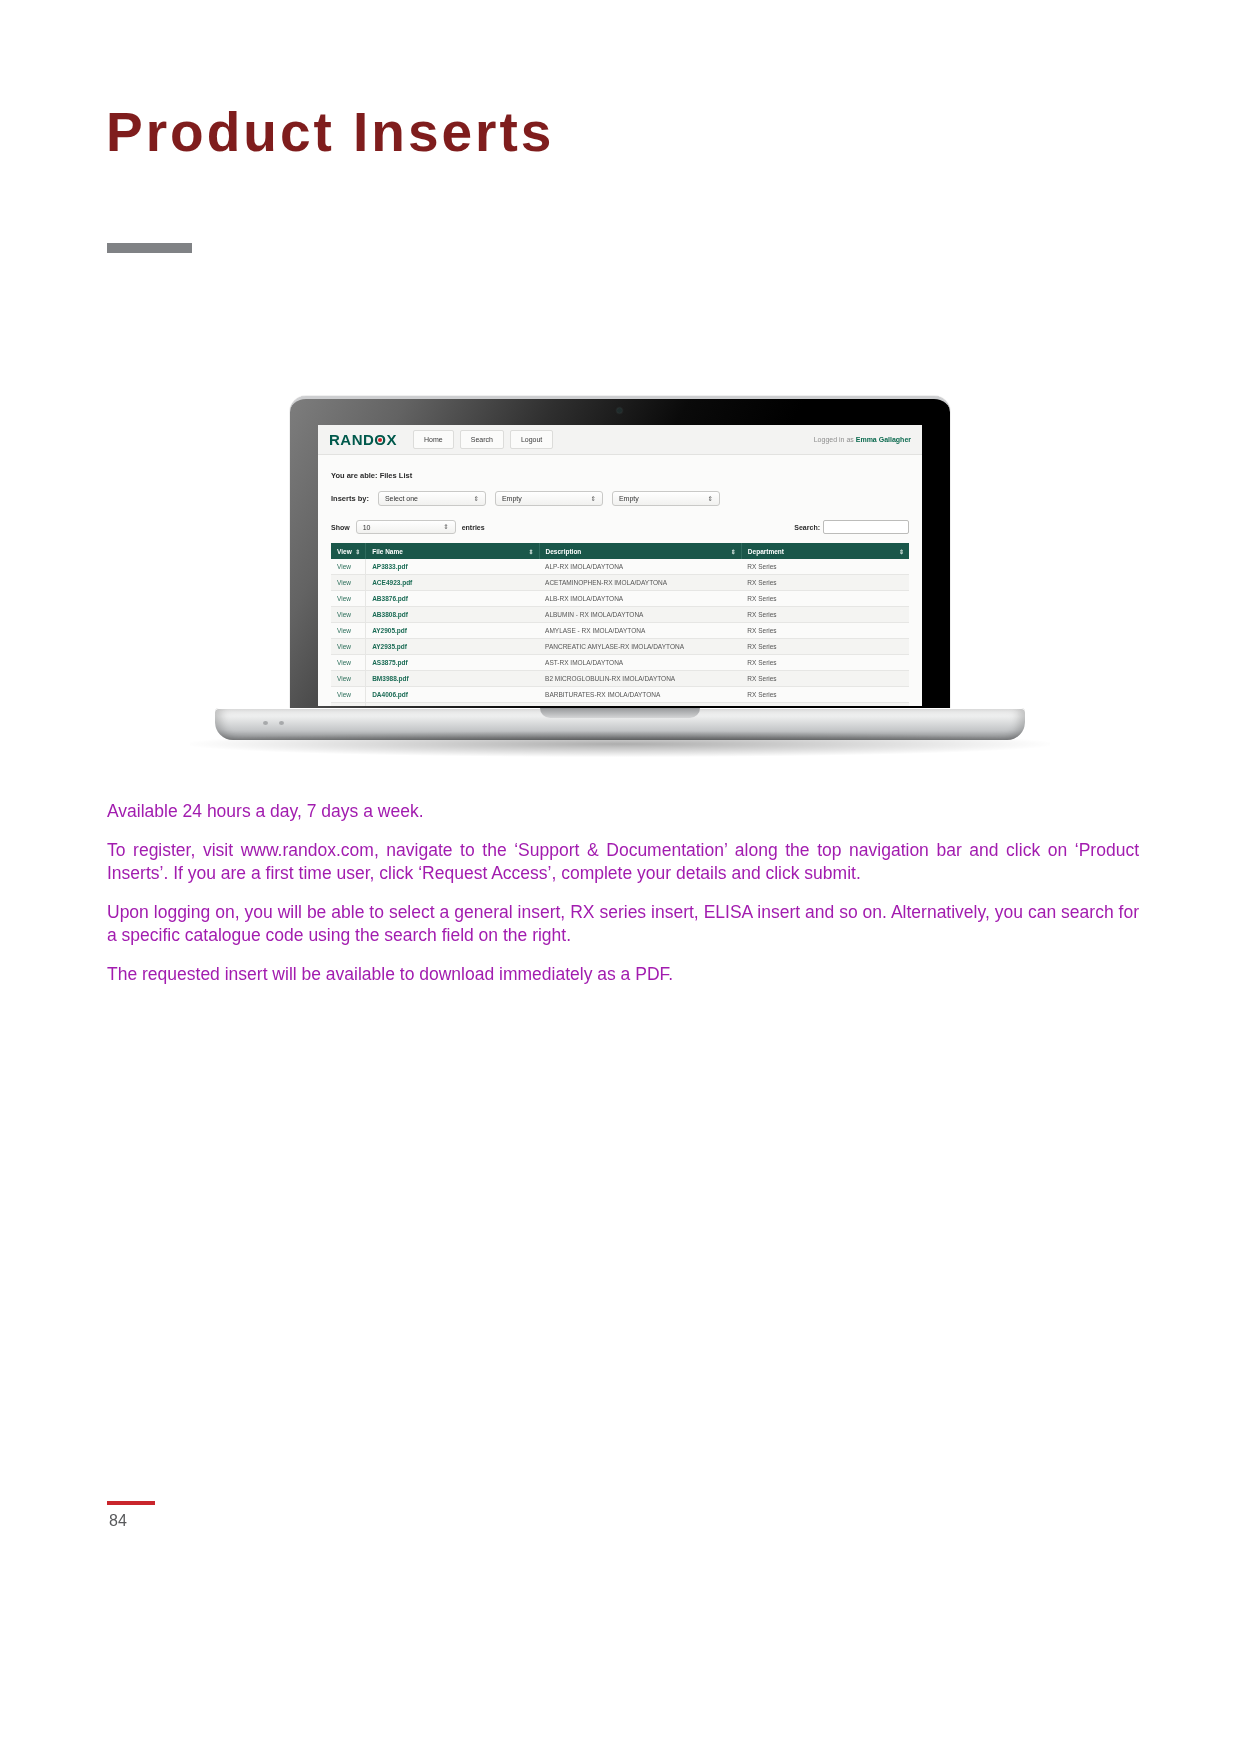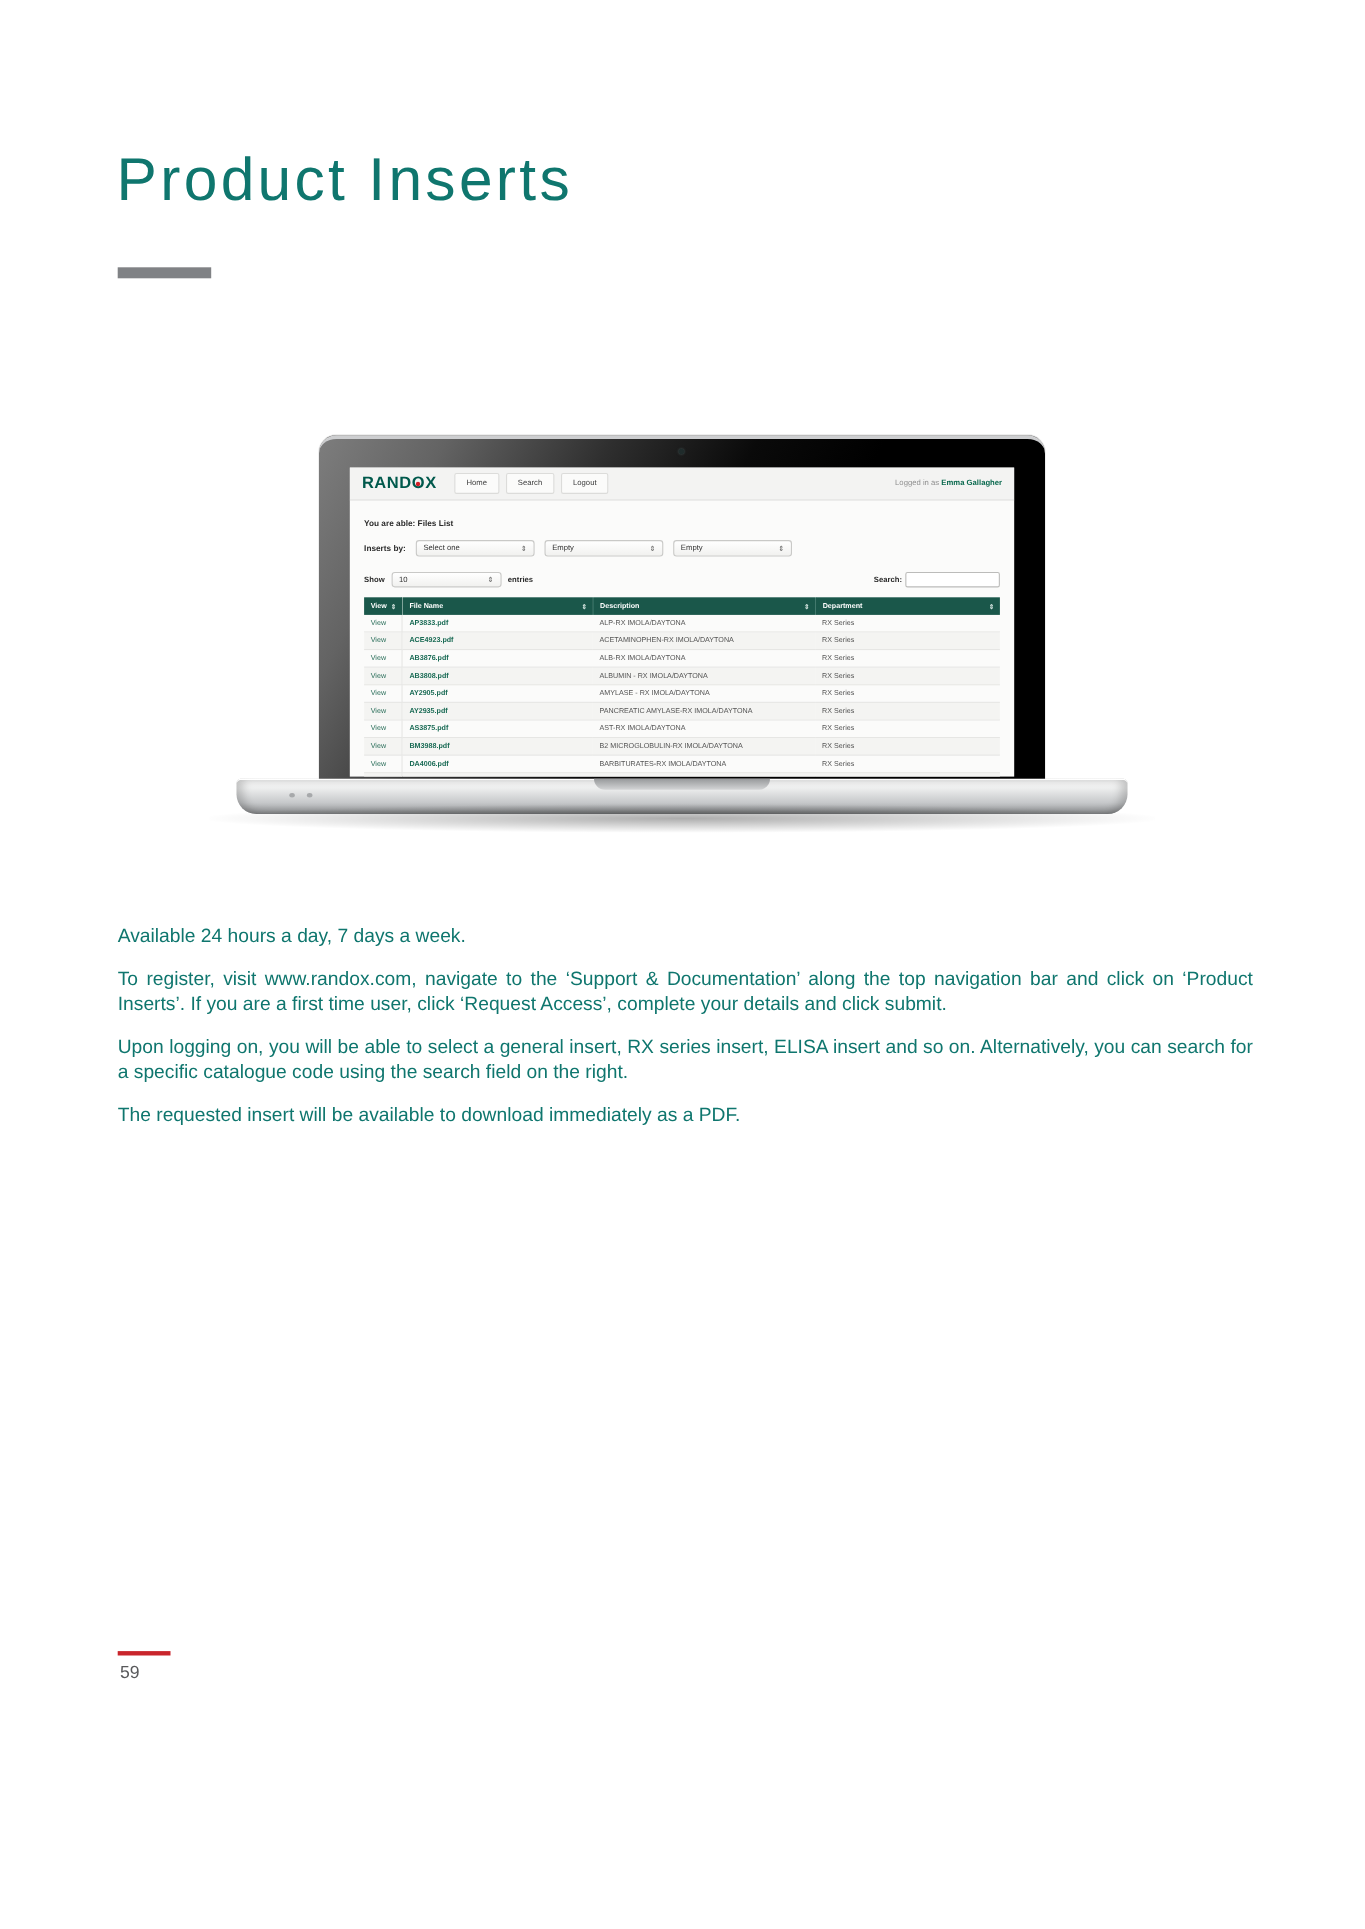--- a/index.html
+++ b/index.html
@@ -5,30 +5,30 @@
   * { margin:0; padding:0; box-sizing:border-box; }
   html,body { background:#ffffff; }
   .page {
     position:relative; width:1241px; height:1754px; margin:0 auto;
     background:#ffffff; overflow:hidden;
     font-family:"Liberation Sans", sans-serif;
   }
 
   
   .doc-title {
-    position:absolute; left:106px; top:131px;
-    font-size:55px; font-weight:400; color:#0f766e; letter-spacing:3px;
+    position:absolute; left:106px; top:100px;
+    font-size:55px; font-weight:700; color:#7f1d1d; letter-spacing:3px;
   }
   .title-rule {
     position:absolute; left:107px; top:243px; width:85px; height:10px;
     background:#808285;
   }
   .body-copy {
-    position:absolute; left:107px; top:839px; width:1032px;
-    color:#0f766e; font-size:17.5px; line-height:1.28; text-align:justify;
+    position:absolute; left:107px; top:800px; width:1032px;
+    color:#a21caf; font-size:17.5px; line-height:1.28; text-align:justify;
   }
   .body-copy p { margin-bottom:17px; }
   .footer-rule {
     position:absolute; left:107px; top:1501px; width:48px; height:4px;
     background:#c9252c;
   }
   .page-number {
     position:absolute; left:109px; top:1512px;
     font-size:16px; color:#58595b;
   }
@@ -272,15 +272,15 @@
   <div class="laptop-shadow"></div>
 
   <div class="body-copy">
     <p>Available 24 hours a day, 7 days a week.</p>
     <p>To register, visit www.randox.com, navigate to the ‘Support &amp; Documentation’ along the top navigation bar and click on ‘Product Inserts’. If you are a first time user, click ‘Request Access’, complete your details and click submit.</p>
     <p>Upon logging on, you will be able to select a general insert, RX series insert, ELISA insert and so on. Alternatively, you can search for a specific catalogue code using the search field on the right.</p>
     <p>The requested insert will be available to download immediately as a PDF.</p>
   </div>
 
   <div class="footer-rule"></div>
-  <div class="page-number">59</div>
+  <div class="page-number">84</div>
 
 </div>
 
 </body></html>

